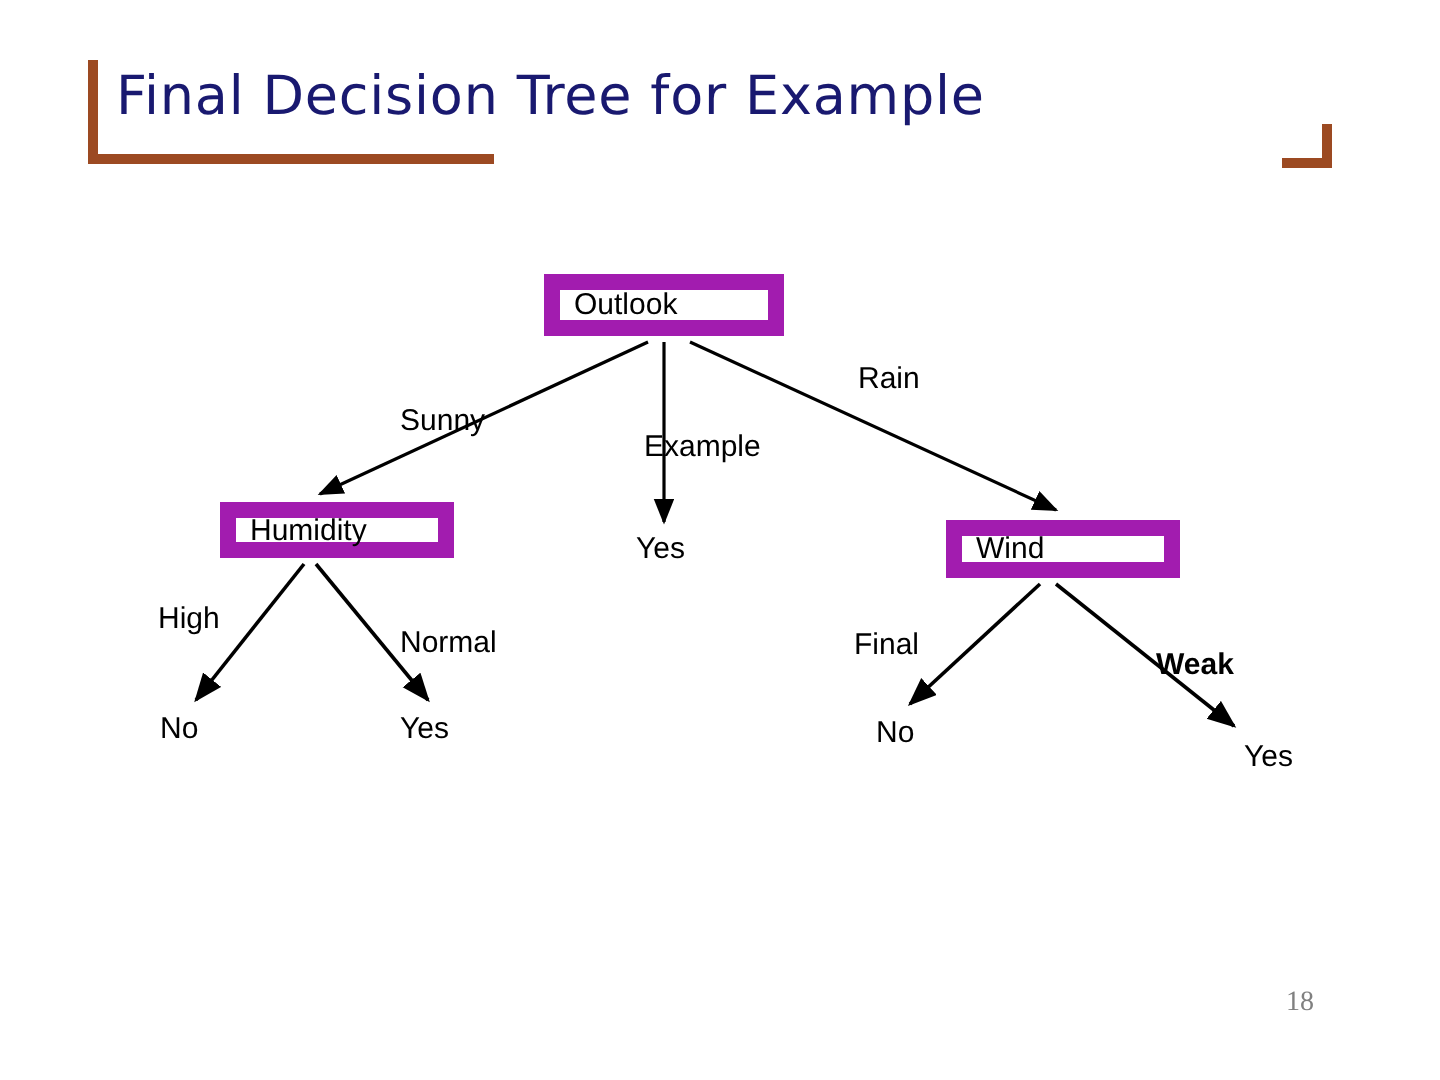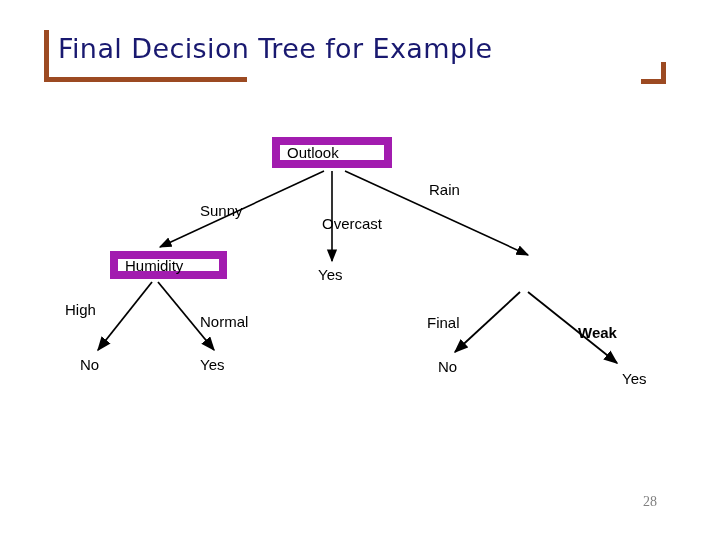--- a/index.html
+++ b/index.html
@@ -71,21 +71,21 @@
     line-height: 1;
   }
   .lbl-leaf { font-size: 15px; }
 
   #lbl-sunny    { left: 200px; top: 187px; margin-top: 16px; }
   #lbl-overcast { left: 322px; top: 216px; }
   #lbl-rain     { left: 429px; top: 182px; }
 
   #lbl-yes-overcast { left: 318px; top: 267px; }
 
-  #lbl-high   { left: 65px;  top: 302px; }
+  #lbl-high   { left: 79px;  top: 302px; }
   #lbl-normal { left: 200px; top: 314px; }
   #lbl-strong { left: 427px; top: 315px; }
   #lbl-weak   { left: 578px; top: 325px; font-weight: bold; }
 
   #leaf-no-high     { left: 80px;  top: 357px; }
   #leaf-yes-normal  { left: 200px; top: 357px; }
   #leaf-no-strong   { left: 438px; top: 359px; }
   #leaf-yes-weak    { left: 622px; top: 371px; }
 
   
@@ -138,32 +138,33 @@
     <line x1="158" y1="282" x2="214" y2="350" stroke="#000000" stroke-width="1.8" marker-end="url(#arrow)"></line>
 
     <line x1="520" y1="292" x2="455" y2="352" stroke="#000000" stroke-width="1.8" marker-end="url(#arrow)"></line>
 
     <line x1="528" y1="292" x2="617" y2="363" stroke="#000000" stroke-width="1.8" marker-end="url(#arrow)"></line>
   </svg>
 
   <div id="node-outlook" class="node-box">Outlook</div>
 
   <div id="lbl-sunny" class="lbl">Sunny</div>
-  <div id="lbl-overcast" class="lbl">Overcast</div>
+  <div id="lbl-overcast" class="lbl">Example</div>
   <div id="lbl-rain" class="lbl">Rain</div>
 
   <div id="node-humidity" class="node-box">Humidity</div>
   <div id="lbl-yes-overcast" class="lbl lbl-leaf">Yes</div>
+  <div id="node-wind" class="node-box">Wind</div>
 
   <div id="lbl-high" class="lbl">High</div>
   <div id="lbl-normal" class="lbl">Normal</div>
 
   <div id="lbl-strong" class="lbl">Final</div>
   <div id="lbl-weak" class="lbl">Weak</div>
 
   <div id="leaf-no-high" class="lbl lbl-leaf">No</div>
   <div id="leaf-yes-normal" class="lbl lbl-leaf">Yes</div>
   <div id="leaf-no-strong" class="lbl lbl-leaf">No</div>
   <div id="leaf-yes-weak" class="lbl lbl-leaf">Yes</div>
 
-  <div id="page-number">28</div>
+  <div id="page-number">18</div>
 
 </div>
 
 </body></html>

